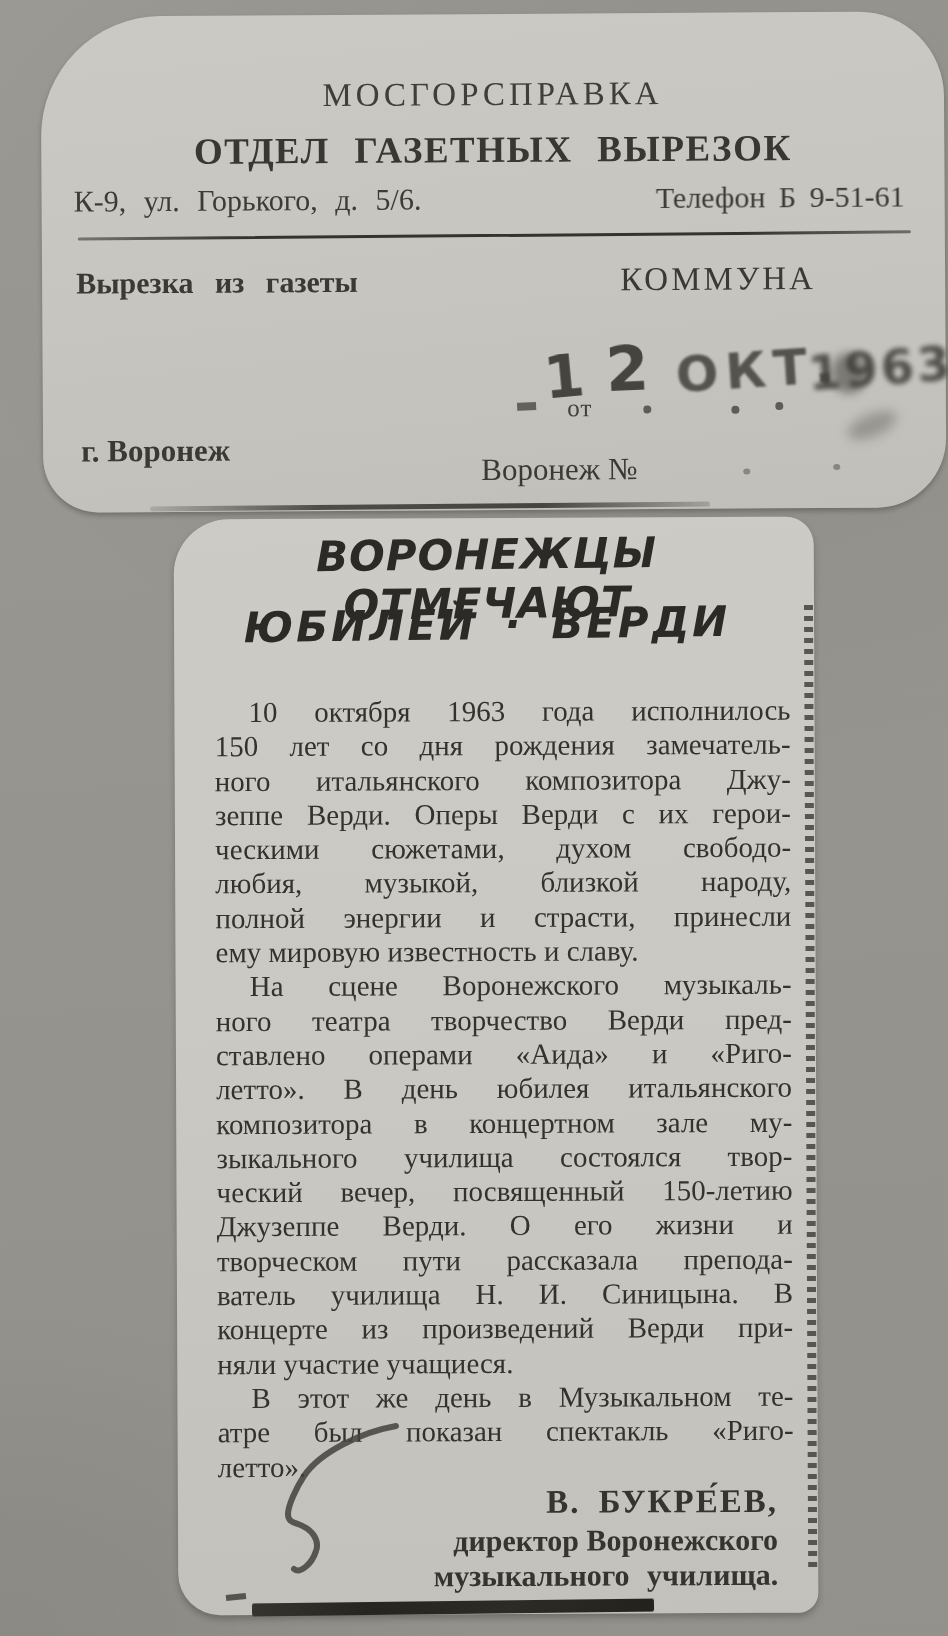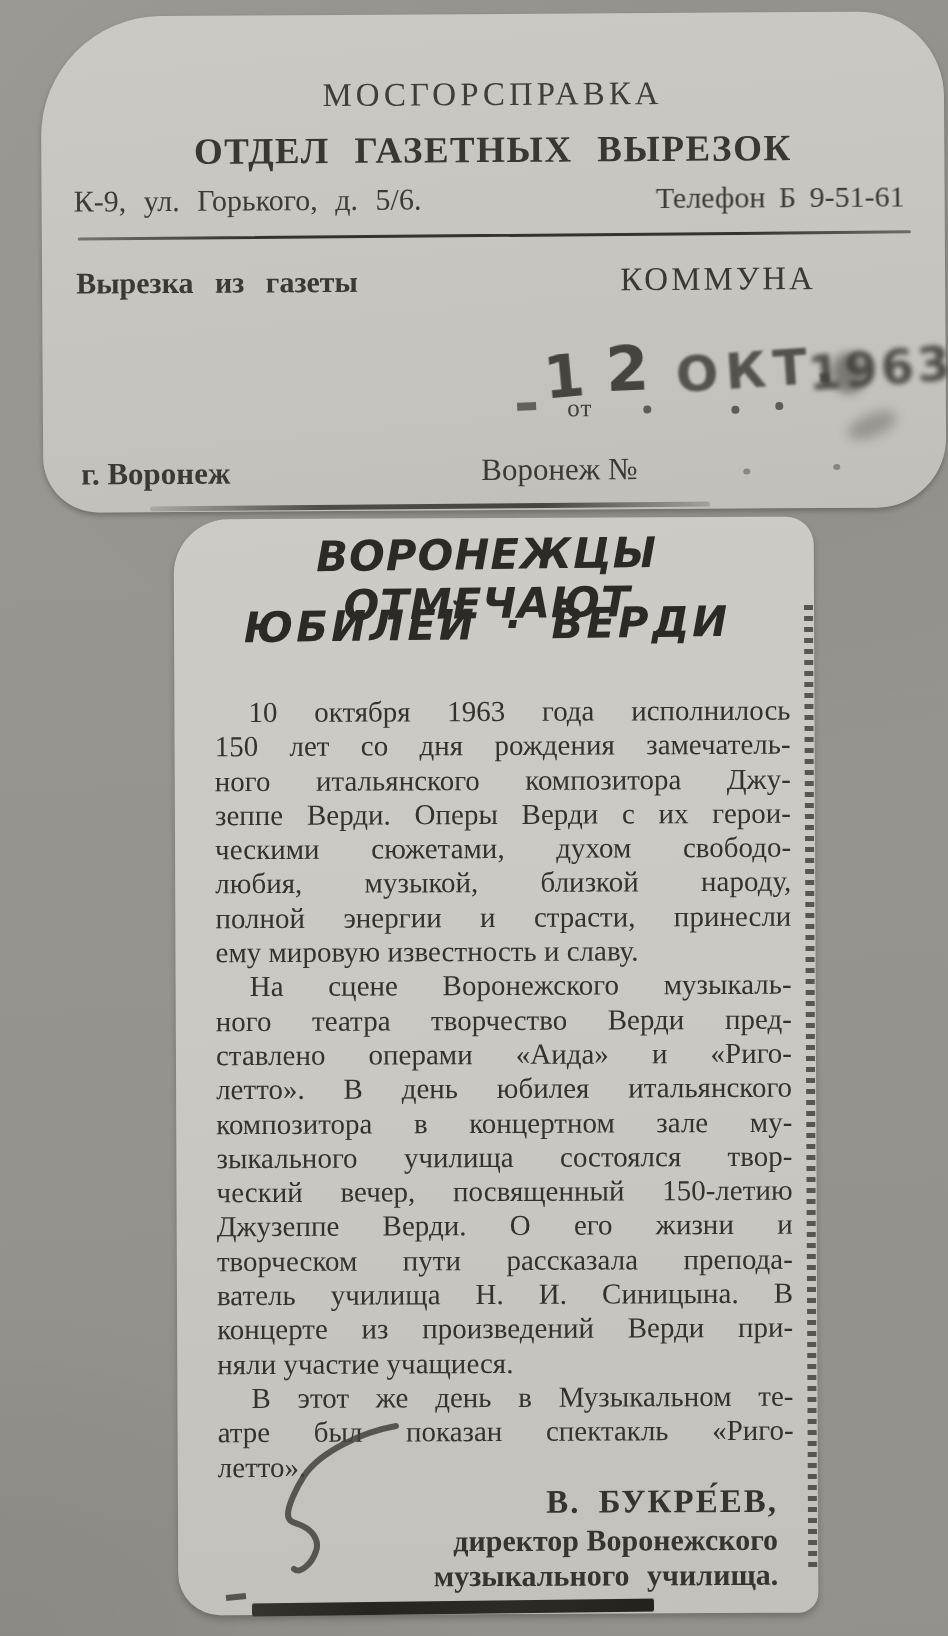--- a/index.html
+++ b/index.html
@@ -27,21 +27,21 @@
     font-size:33px; letter-spacing:4px; color:#3f3e38;}
   .card-dept{position:absolute; top:114px; left:0; right:0; text-align:center;
     font-size:37px; font-weight:bold; letter-spacing:1.5px; word-spacing:14px; color:#383731;}
   .card-addr{position:absolute; top:168px; left:32px; font-size:30px; word-spacing:10px; color:#3c3b35;}
   .card-phone{position:absolute; top:168px; right:40px; font-size:30px; word-spacing:6px; color:#3c3b35; filter:blur(.3px);}
   .card-rule{position:absolute; top:220px; left:36px; right:34px; height:3px;
     background:linear-gradient(90deg, rgba(50,49,43,.55), #34332d 20%, #34332d 80%, rgba(50,49,43,.6));
     transform:rotate(-0.15deg); border-radius:2px;}
   .card-source{position:absolute; top:250px; left:34px; font-size:30px; word-spacing:14px; font-weight:bold; color:#3a3933;}
   .card-paper-name{position:absolute; top:248px; left:578px; font-size:33px; letter-spacing:3px; color:#3a3933;}
-  .card-city{position:absolute; top:440px; left:38px; font-size:31px; font-weight:bold; color:#3a3933;text-align:right;}
+  .card-city{position:absolute; top:417px; left:38px; font-size:31px; font-weight:bold; color:#3a3933;text-align:right;}
   .card-issue{position:absolute; top:438px; left:438px; font-size:31px; color:#3a3933;}
   .faint-dot{position:absolute; width:7px; height:6px; border-radius:50%; background:#57564f; opacity:.55;}
   
   #stamp{position:absolute; left:472px; top:315px; width:460px; height:135px;
     transform:rotate(-2deg); color:var(--stamp); font-family:"DejaVu Sans", sans-serif;}
   .st-dash{position:absolute; left:2px; top:66px; width:19px; height:8px; background:#4a4943; opacity:.8; filter:blur(.4px);}
   .st-d1{position:absolute; left:30px; top:8px; font-size:58px; font-weight:bold; transform:rotate(-3deg); filter:blur(.4px);}
   .st-d2{position:absolute; left:92px; top:0px; font-size:62px; font-weight:bold; filter:blur(.4px);}
   .st-from{position:absolute; left:52px; top:60px; font-size:25px; font-family:"Liberation Serif",serif; color:#413f39; transform:rotate(2deg); letter-spacing:1px;}
   .st-month{position:absolute; left:162px; top:14px; font-size:50px; font-weight:bold; letter-spacing:7px;

